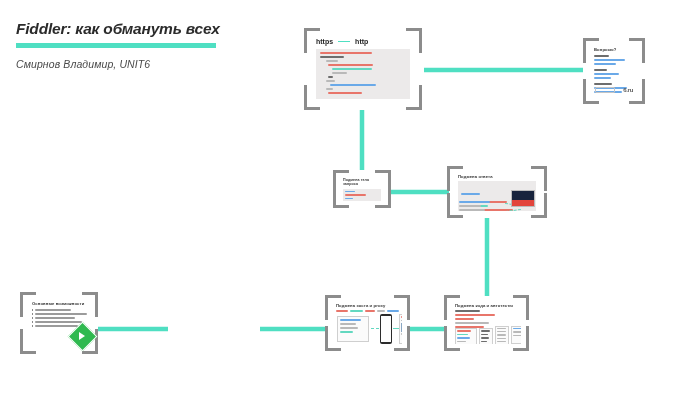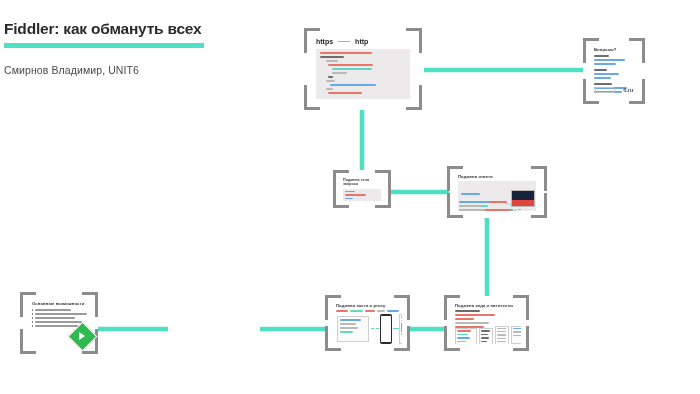--- a/index.html
+++ b/index.html
@@ -15,40 +15,41 @@
     position: relative;
     width: 700px;
     height: 394px;
     background: #ffffff;
     overflow: hidden;
   }
 
   
   #title-block {
     position: absolute;
-    left: 4px;
+    left: 16px;
     top: 20px;
     width: 260px;
+    font-style: italic;
   }
   #page-title {
     font-size: 15.5px;
     font-weight: bold;
     color: #2b2b2b;
     letter-spacing: -0.2px;
     line-height: 1.1;
     white-space: nowrap;
   }
   #title-rule {
     margin-top: 6px;
     width: 200px;
     height: 5px;
     background: #4fdfc2;
   }
   #subtitle {
-    margin-top: 16px;
+    margin-top: 10px;
     font-size: 10.5px;
     color: #4a4a4a;
     letter-spacing: 0.1px;
   }
 
   
   #paths {
     position: absolute;
     left: 0; top: 0;
     width: 700px; height: 394px;

